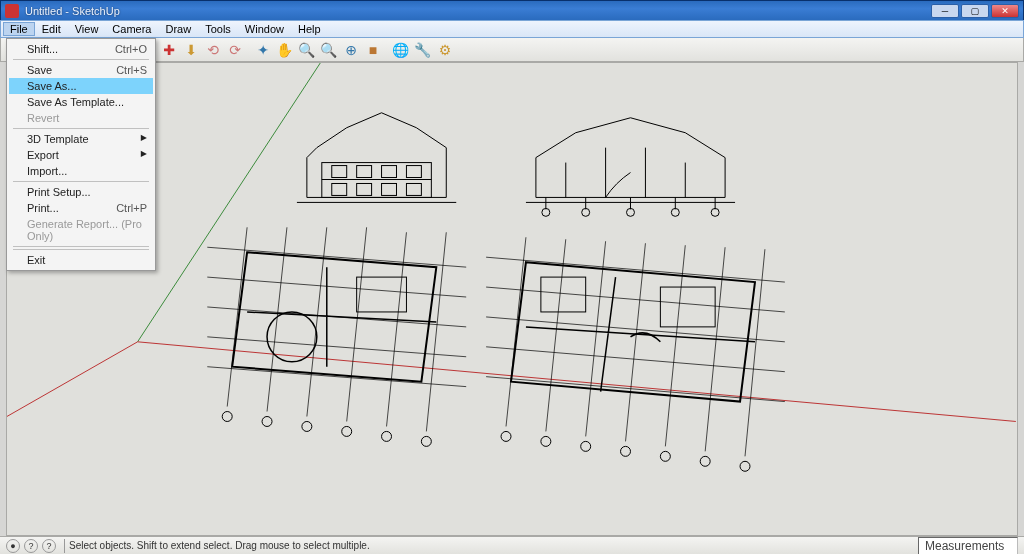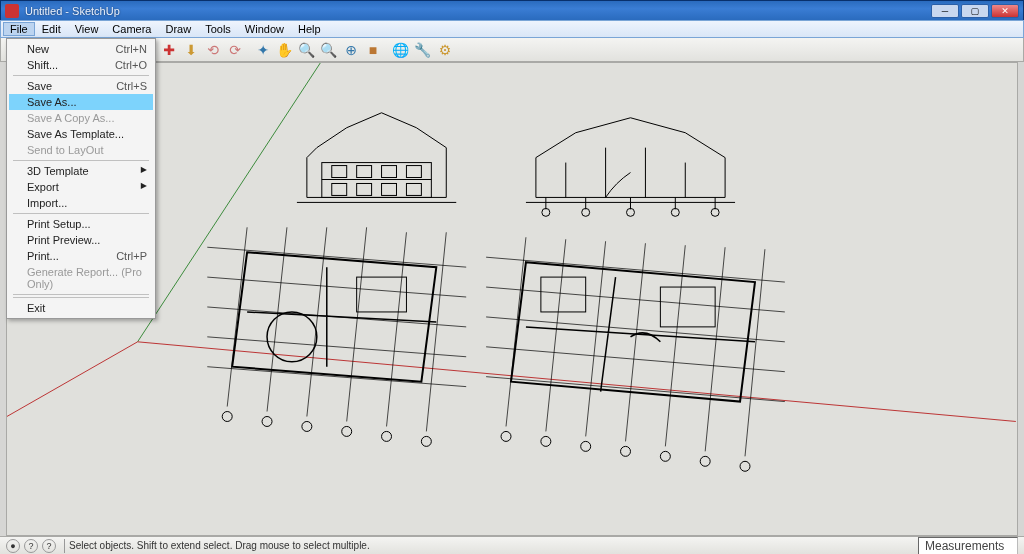--- a/index.html
+++ b/index.html
@@ -269,62 +269,52 @@
       <circle cx="140" cy="225" r="5"></circle>
         <circle cx="180" cy="230" r="5"></circle>
         <circle cx="220" cy="235" r="5"></circle>
       <circle cx="260" cy="240" r="5"></circle>
     </g>
   </svg>
 </div>
 
 <div class="dropdown" id="file-menu">
     <div class="dd-item">
-      <span>New</span>
-      <span class="shortcut">Ctrl+N</span>
-    </div>
-    <div class="dd-item">
       <span>Shift...</span>
       <span class="shortcut">Ctrl+O</span>
     </div>
     <div class="dd-sep"></div>
     <div class="dd-item">
       <span>Save</span>
       <span class="shortcut">Ctrl+S</span>
     </div>
     <div class="dd-item highlight">
       <span>Save As...</span>
     </div>
+    <div class="dd-item">
+      <span>Save As Template...</span>
+    </div>
     <div class="dd-item disabled">
-      <span>Save A Copy As...</span>
-    </div>
-    <div class="dd-item">
-      <span>Save As Template...</span>
-    </div>
-    <div class="dd-item disabled">
-      <span>Send to LayOut</span>
+      <span>Revert</span>
     </div>
     <div class="dd-sep"></div>
     <div class="dd-item">
       <span>3D Template</span>
       <span class="submenu-arrow">▶</span>
     </div>
     <div class="dd-item">
       <span>Export</span>
       <span class="submenu-arrow">▶</span>
     </div>
     <div class="dd-item">
       <span>Import...</span>
     </div>
     <div class="dd-sep"></div>
     <div class="dd-item">
       <span>Print Setup...</span>
-    </div>
-    <div class="dd-item">
-      <span>Print Preview...</span>
     </div>
     <div class="dd-item">
       <span>Print...</span>
       <span class="shortcut">Ctrl+P</span>
     </div>
     <div class="dd-item disabled">
       <span>Generate Report... (Pro Only)</span>
     </div>
     <div class="dd-sep"></div>
     <div class="dd-sep"></div>

